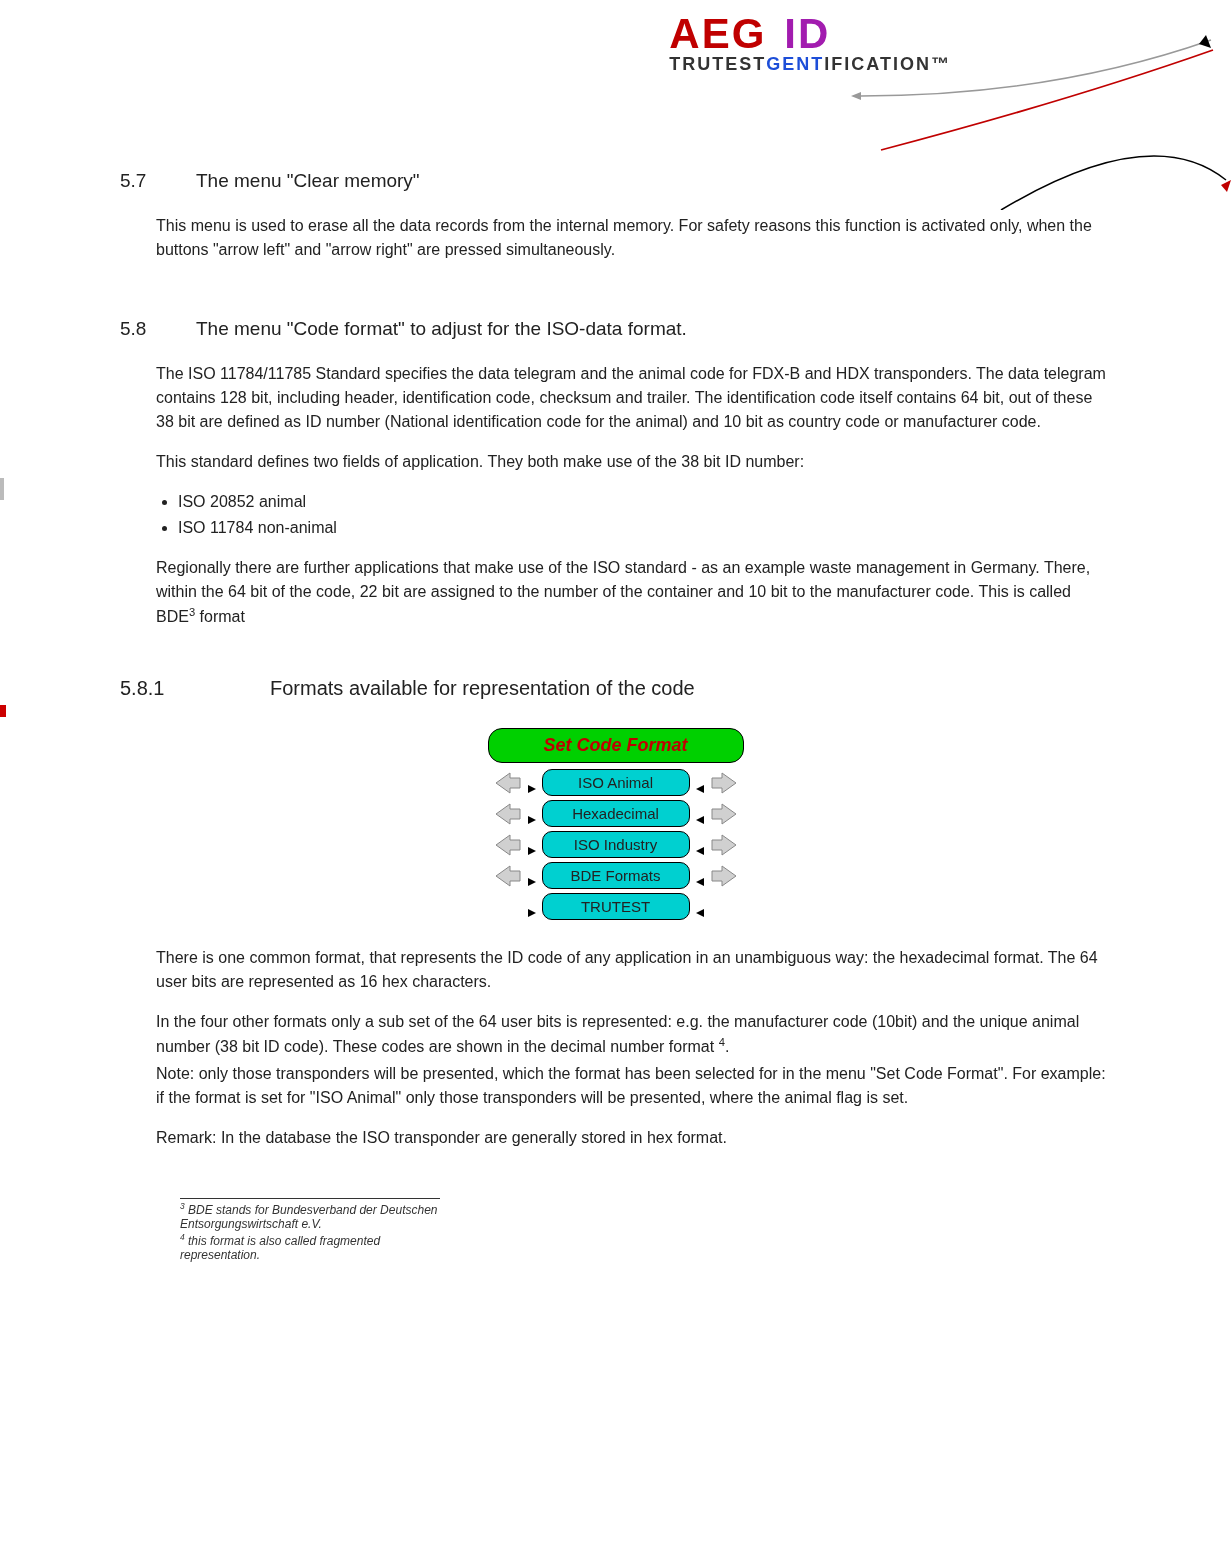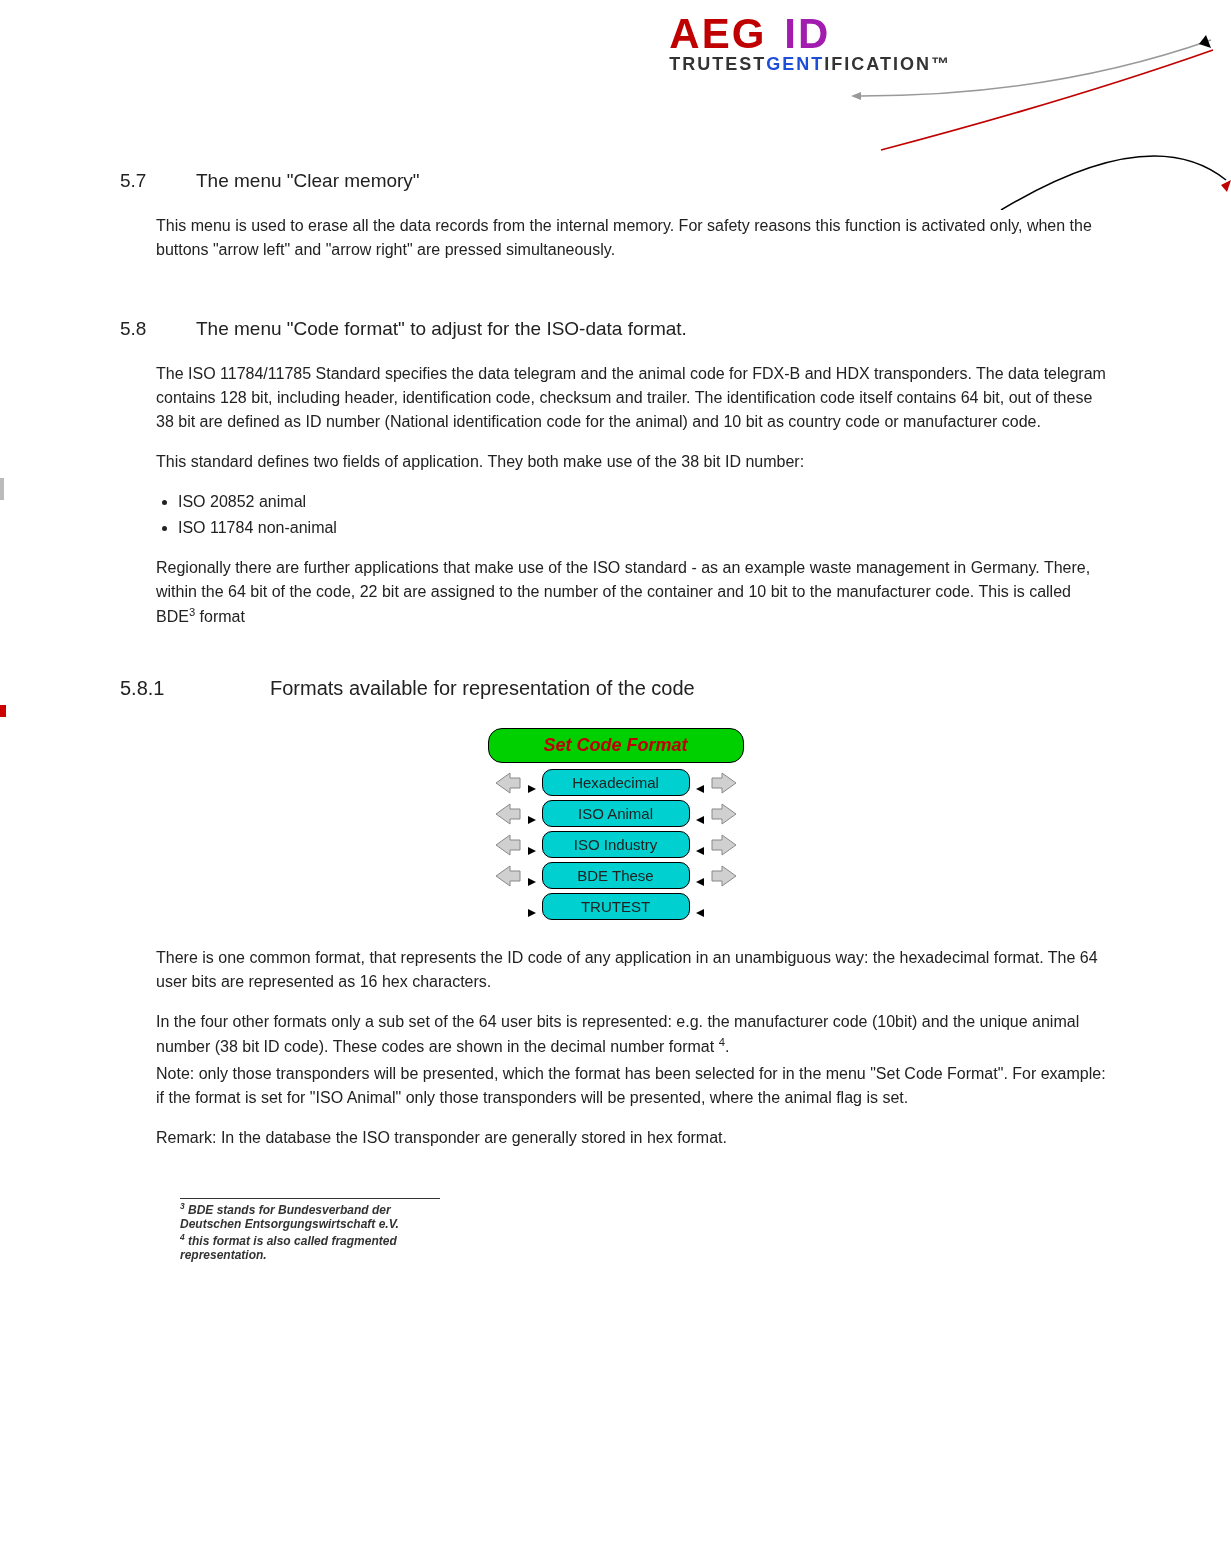--- a/index.html
+++ b/index.html
@@ -136,21 +136,21 @@
   .tick-l svg, .tick-r svg { width:8px; height:8px; }
   .footnotes {
     margin-left: 60px;
     font-size: 12px;
     font-style: italic;
     color: #333;
     border-top: 1px solid #333;
     width: 260px;
     padding-top: 2px;
   }
-  .footnotes div { margin-bottom: 1px; font-weight: bold; }
+  .footnotes div { margin-bottom: 1px; }
   .edge-left {
     position: absolute;
     left: 0;
     top: 705px;
     width: 6px;
     height: 12px;
     background: linear-gradient(#c00, #c00);
   }
   .edge-mid {
     position: absolute;
@@ -228,69 +228,69 @@
       <div class="diagram">
         <div class="diag-header">Set Code Format</div>
 
         <div class="diag-row">
           <svg class="diag-arrow" viewBox="0 0 30 26">
               <polygon points="4,13 18,3 18,8 28,8 28,18 18,18 18,23"></polygon>
             </svg>
           <span class="tick-l"><svg viewBox="0 0 8 8">
                 <polygon points="0,0 8,4 0,8" fill="#000"></polygon>
               </svg></span>
+          <div class="diag-box">ISO Animal</div>
+          <span class="tick-r"><svg viewBox="0 0 8 8">
+                <polygon points="8,0 0,4 8,8" fill="#000"></polygon>
+              </svg></span>
+          <svg class="diag-arrow" viewBox="0 0 30 26">
+              <polygon points="26,13 12,3 12,8 2,8 2,18 12,18 12,23"></polygon>
+            </svg>
+        </div>
+
+        <div class="diag-row">
+          <svg class="diag-arrow" viewBox="0 0 30 26">
+              <polygon points="4,13 18,3 18,8 28,8 28,18 18,18 18,23"></polygon>
+            </svg>
+          <span class="tick-l"><svg viewBox="0 0 8 8">
+                <polygon points="0,0 8,4 0,8" fill="#000"></polygon>
+              </svg></span>
           <div class="diag-box">Hexadecimal</div>
           <span class="tick-r"><svg viewBox="0 0 8 8">
                 <polygon points="8,0 0,4 8,8" fill="#000"></polygon>
               </svg></span>
           <svg class="diag-arrow" viewBox="0 0 30 26">
               <polygon points="26,13 12,3 12,8 2,8 2,18 12,18 12,23"></polygon>
             </svg>
         </div>
 
         <div class="diag-row">
           <svg class="diag-arrow" viewBox="0 0 30 26">
               <polygon points="4,13 18,3 18,8 28,8 28,18 18,18 18,23"></polygon>
             </svg>
           <span class="tick-l"><svg viewBox="0 0 8 8">
                 <polygon points="0,0 8,4 0,8" fill="#000"></polygon>
               </svg></span>
-          <div class="diag-box">ISO Animal</div>
+          <div class="diag-box">ISO Industry</div>
           <span class="tick-r"><svg viewBox="0 0 8 8">
                 <polygon points="8,0 0,4 8,8" fill="#000"></polygon>
               </svg></span>
           <svg class="diag-arrow" viewBox="0 0 30 26">
               <polygon points="26,13 12,3 12,8 2,8 2,18 12,18 12,23"></polygon>
             </svg>
         </div>
 
         <div class="diag-row">
           <svg class="diag-arrow" viewBox="0 0 30 26">
               <polygon points="4,13 18,3 18,8 28,8 28,18 18,18 18,23"></polygon>
             </svg>
           <span class="tick-l"><svg viewBox="0 0 8 8">
                 <polygon points="0,0 8,4 0,8" fill="#000"></polygon>
               </svg></span>
-          <div class="diag-box">ISO Industry</div>
-          <span class="tick-r"><svg viewBox="0 0 8 8">
-                <polygon points="8,0 0,4 8,8" fill="#000"></polygon>
-              </svg></span>
-          <svg class="diag-arrow" viewBox="0 0 30 26">
-              <polygon points="26,13 12,3 12,8 2,8 2,18 12,18 12,23"></polygon>
-            </svg>
-        </div>
-
-        <div class="diag-row">
-          <svg class="diag-arrow" viewBox="0 0 30 26">
-              <polygon points="4,13 18,3 18,8 28,8 28,18 18,18 18,23"></polygon>
-            </svg>
-          <span class="tick-l"><svg viewBox="0 0 8 8">
-                <polygon points="0,0 8,4 0,8" fill="#000"></polygon>
-              </svg></span>
-          <div class="diag-box">BDE These</div>
+          <div class="diag-box">BDE Formats</div>
           <span class="tick-r"><svg viewBox="0 0 8 8">
                 <polygon points="8,0 0,4 8,8" fill="#000"></polygon>
               </svg></span>
           <svg class="diag-arrow" viewBox="0 0 30 26">
               <polygon points="26,13 12,3 12,8 2,8 2,18 12,18 12,23"></polygon>
             </svg>
         </div>
 
         <div class="diag-row">
           <span style="width:30px;"></span>

